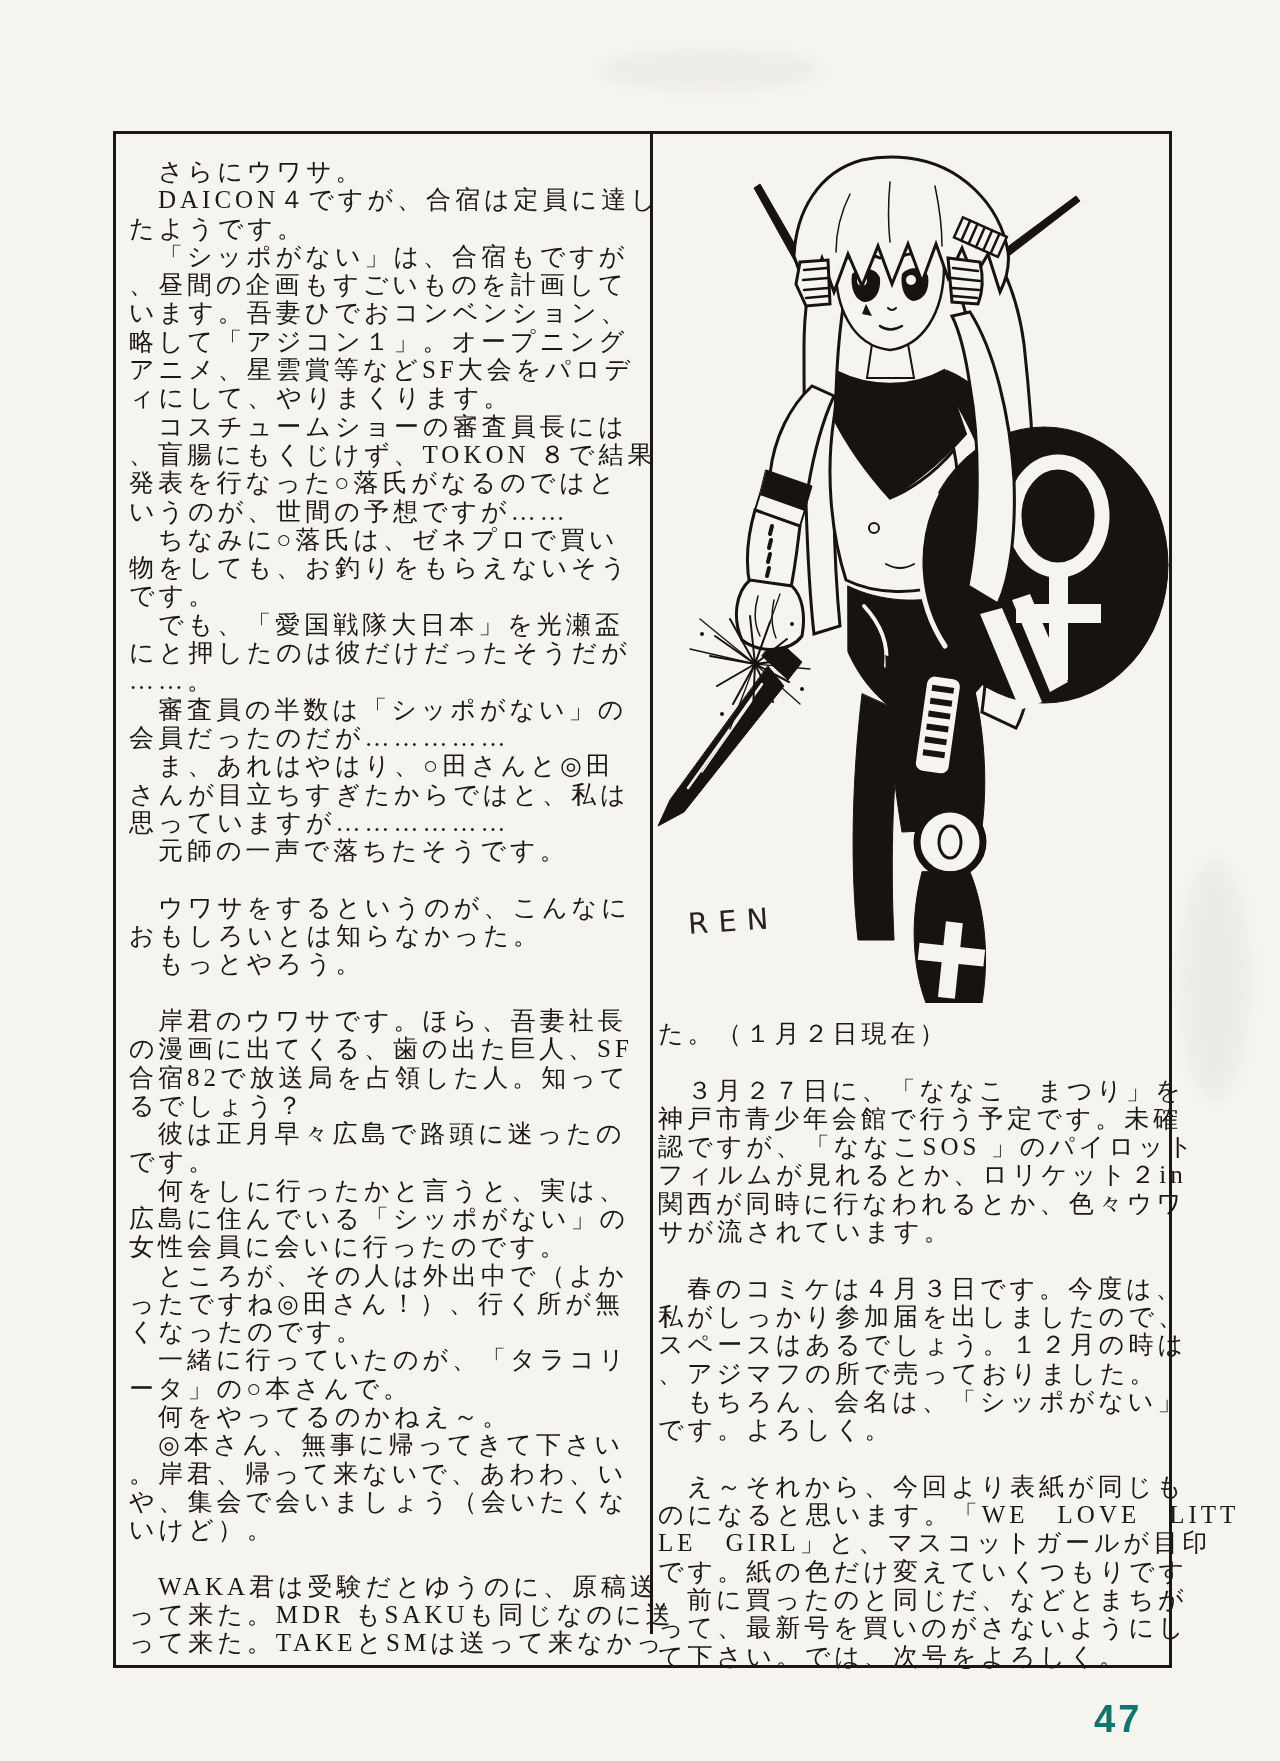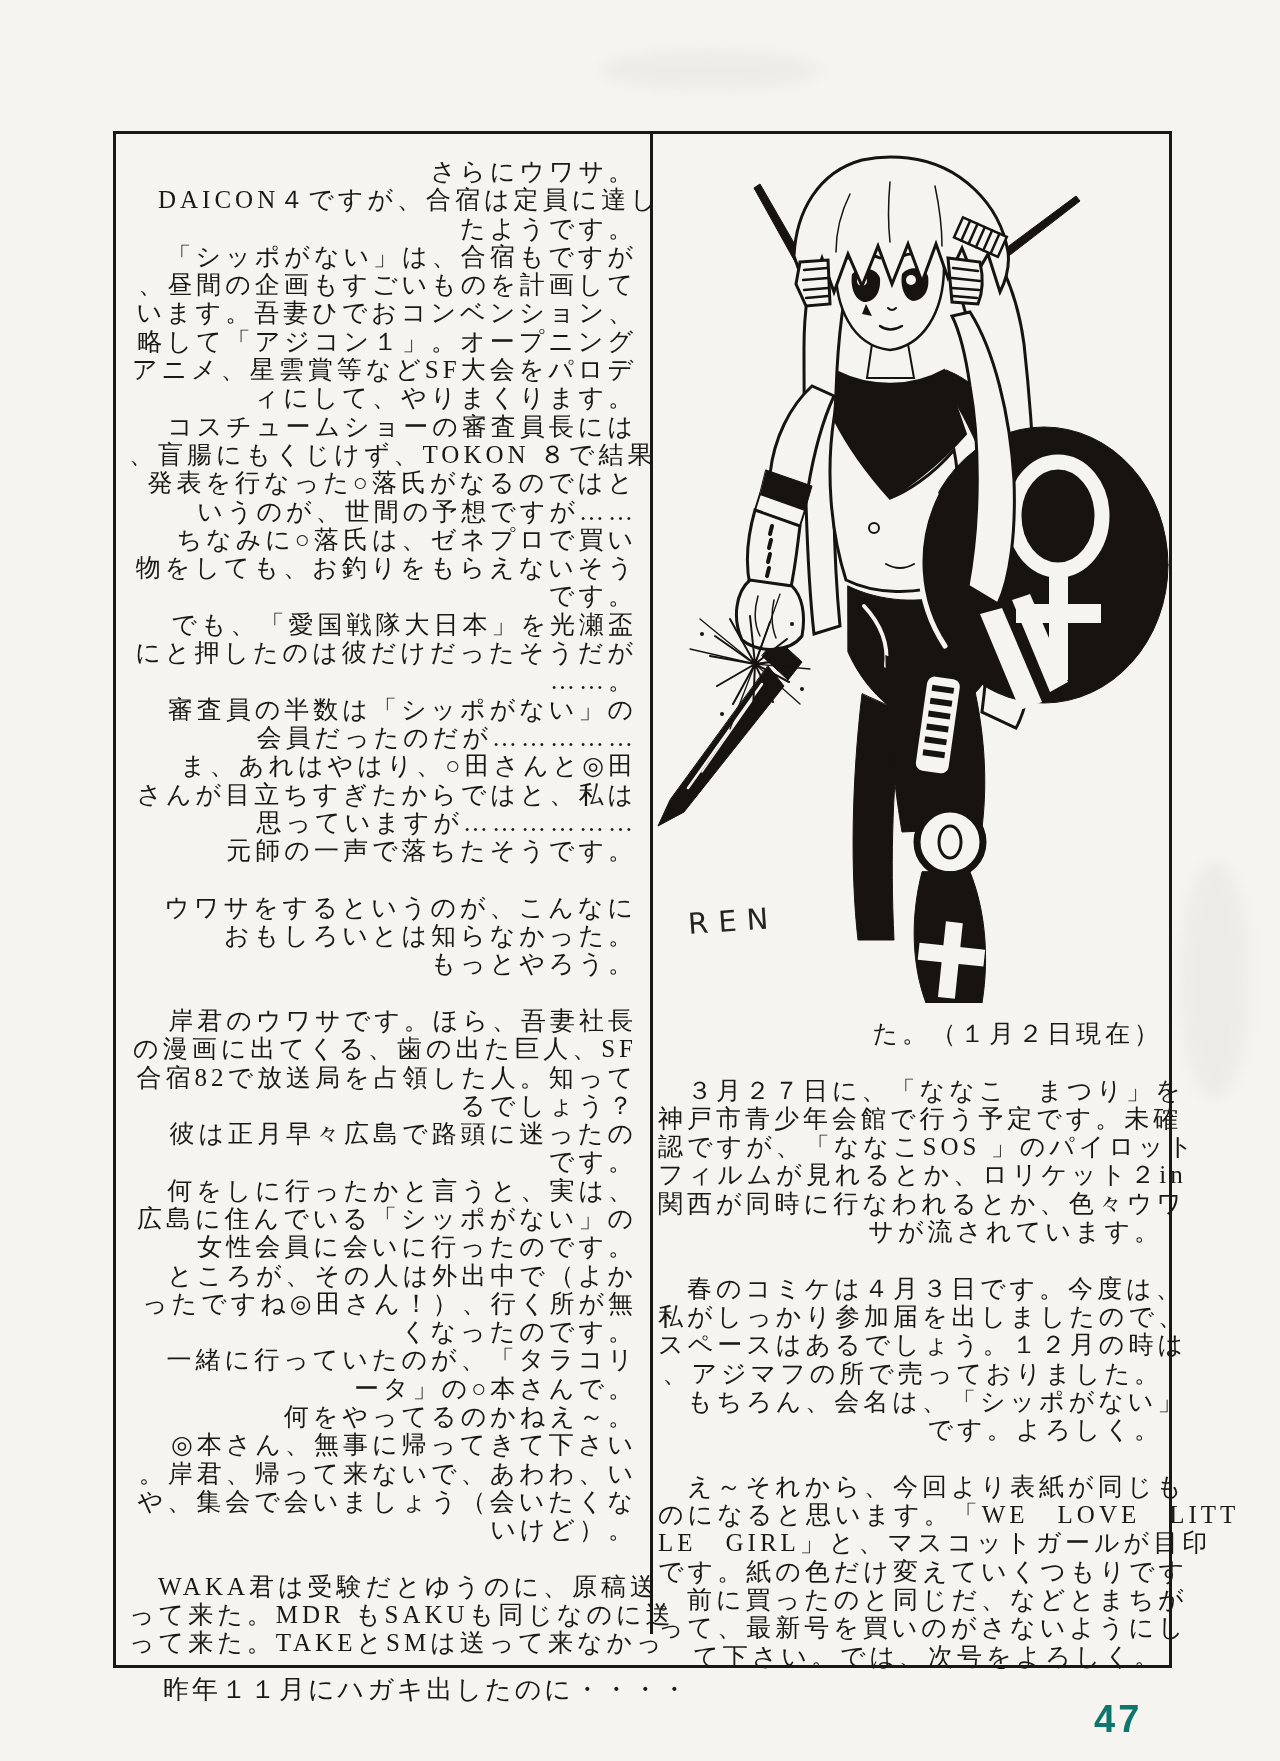--- a/index.html
+++ b/index.html
@@ -6,21 +6,21 @@
   body {
     width:1280px; height:1761px; position:relative;
     background:#f6f4ef;
     font-family:"Liberation Serif","DejaVu Serif",serif;
     color:#1c1915; overflow:hidden;
   }
   .page { position:absolute; inset:0; }
   .smudge { position:absolute; border-radius:50%; background:#8a8578; opacity:.07; filter:blur(7px); }
   .content-box {
     position:absolute; left:113px; top:131px; width:1053px; height:1531px;
-    border:3px solid #1b1712; background:transparent;text-align:right;
+    border:3px solid #1b1712; background:transparent;
   }
   .col-divider { position:absolute; left:534px; top:0; width:3px; height:1500px; background:#1b1712; }
   .col { position:absolute; font-size:25px; line-height:28.3px; letter-spacing:4px; white-space:pre; }
   .col .tline { height:28.3px; overflow:visible; }
   .col.left  { left:13px;  top:24px;  width:508px; }
   .col.right { left:542px; top:886px; width:505px; }
   .illustration { position:absolute; left:534px; top:0; width:519px; height:869px; }
   .illustration svg { display:block; }
   .ren {
     position:absolute; left:38px; top:770px;
@@ -168,15 +168,14 @@
               <circle cx="72" cy="580" r="2"></circle>
                 <circle cx="152" cy="555" r="2"></circle>
             </g>
           </g>
         </g>
       </svg>
       <div class="ren">REN</div>
     </div>
   </div>
 
-  <div class="footer-note">昨年１１月にハガキ出したのに・・・・</div>
   <div class="page-number">47</div>
 </div>
 
 </body></html>

